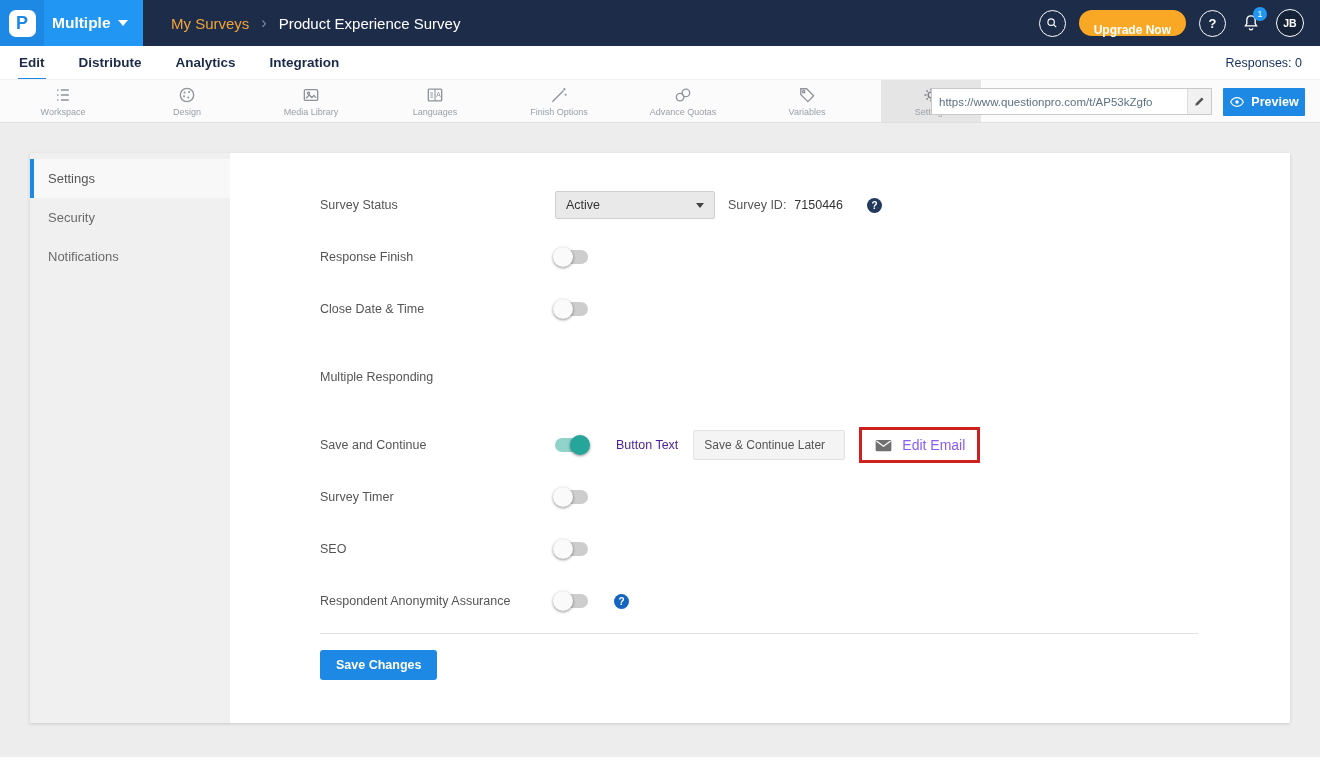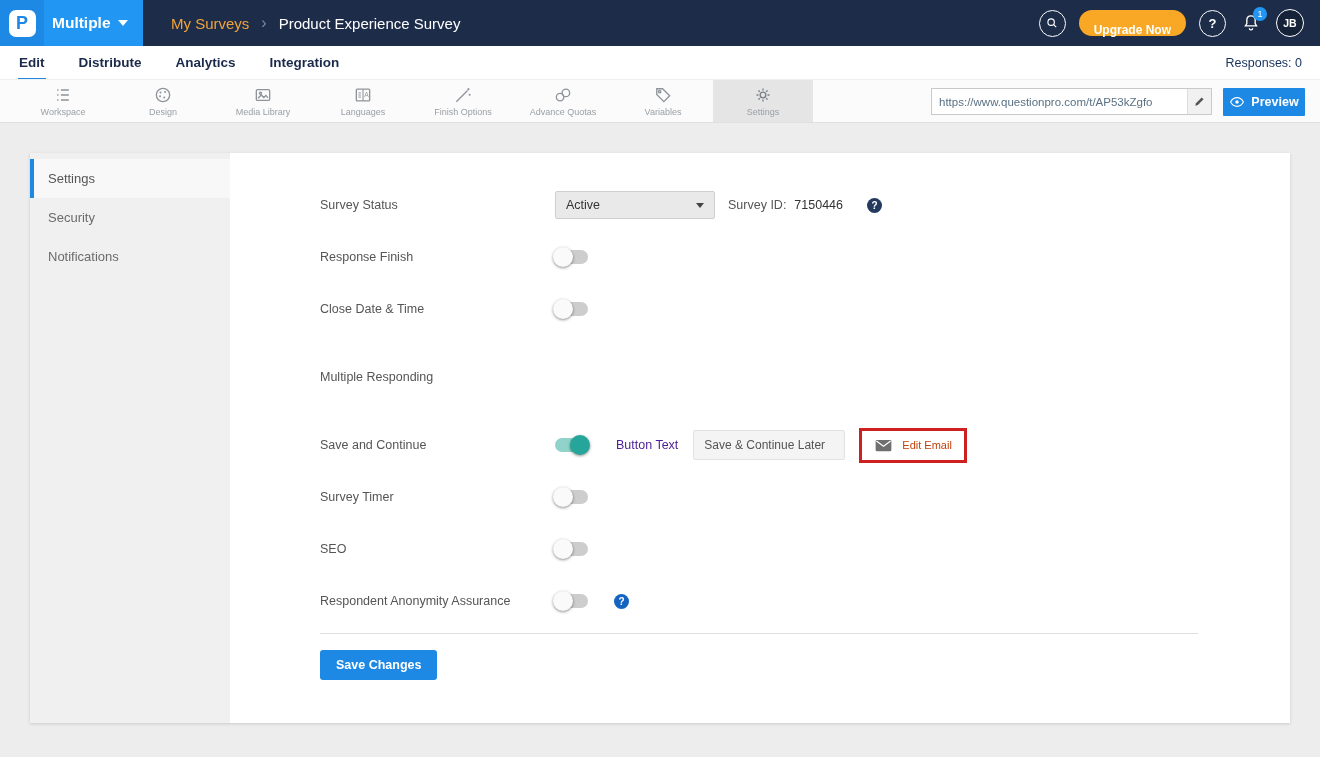--- a/index.html
+++ b/index.html
@@ -26,21 +26,21 @@
 
   
   .navbar { height:33px; background:#fff; display:flex; align-items:stretch; }
   .tab { display:flex; align-items:center; margin-left:32px; padding:16px 1px; font-size:13.5px; font-weight:bold; color:#1b2a4a; border-bottom:3px solid transparent; cursor:pointer;text-align:right; }
   .tab:first-child { margin-left:18px; }
   .tab.active { border-bottom-color:#1e88e5; }
   .responses { margin-left:auto; margin-right:18px; align-self:center; font-size:12.5px; color:#16325c; }
 
   
   .toolbar { position:relative; height:44px; background:#fbfbfb; border-top:1px solid #f0f0f0; border-bottom:1px solid #e0e0e0; display:flex; }
-  .toolbar-items { display:flex; margin-left:13px; }
+  .toolbar-items { display:flex; margin-left:13px;gap:24px; }
   .titem { width:100px; display:flex; flex-direction:column; align-items:center; justify-content:center; gap:2px; cursor:pointer; color:#8f949b; }
   .titem.active { background:#e5e5e5; }
   .titem svg { display:block; }
   .titem .tlabel { font-size:9px; color:#9aa0a6; }
   .url-box { position:absolute; right:108px; top:8px; width:281px; height:27px; background:#fff; border:1px solid #c9c9c9; display:flex; align-items:center; }
   .url-input { flex:1; border:none; outline:none; font-size:11.5px; color:#5a7184; padding:0 7px; font-family:inherit; background:transparent; min-width:0; }
   .url-pencil { width:24px; height:100%; display:flex; align-items:center; justify-content:center; cursor:pointer; background:#f1f1f1; border-left:1px solid #ddd; }
   .preview-btn { position:absolute; right:15px; top:8px; height:28px; width:82px; background:#1e88e5; border:none; border-radius:1px; color:#fff; font-size:12.5px; font-weight:bold; display:flex; align-items:center; justify-content:center; gap:6px; cursor:pointer; font-family:inherit; }
 
   
@@ -69,21 +69,21 @@
   .toggle.on { background:#8fd3cb; }
   .toggle.on .knob { left:auto; right:-2px; background:#26a69a; }
 
   .ropt { display:flex; align-items:center; gap:10px; font-size:12.5px; color:#444; cursor:pointer; }
   .radio { width:15px; height:15px; border:2px solid #2196f3; border-radius:50%; display:flex; align-items:center; justify-content:center; flex-shrink:0; }
   .radio.sel::after { content:""; width:7px; height:7px; background:#2196f3; border-radius:50%; }
 
   .btn-text-label { margin-left:28px; font-size:12.5px; color:#4c1d95; }
   .btn-text-input { margin-left:15px; width:152px; height:30px; background:#f4f4f4; border:1px solid #e2e2e2; border-radius:2px; font-size:12px; color:#555; padding:0 10px; font-family:inherit; outline:none; }
   .edit-email-box { margin-left:14px; border:3px solid #cf2020; background:#fff; padding:7px 12px; display:flex; align-items:center; gap:9px; }
-  .edit-email-link { color:#c2410c; font-size:11px; cursor:pointer; }
+  .edit-email-link { color:#8b5cf6; font-size:14px; cursor:pointer; }
 
   .divider { border-top:1px solid #e0e0e0; margin-top:6px; }
   .save-btn { margin-top:16px; height:30px; padding:0 16px; background:#1e88e5; border:none; border-radius:3px; color:#fff; font-size:12.5px; font-weight:bold; cursor:pointer; font-family:inherit; }
 </style>
 </head>
 <body>
 
 <div class="topbar">
   <div class="logo-block">
     <div class="logo-sq">

